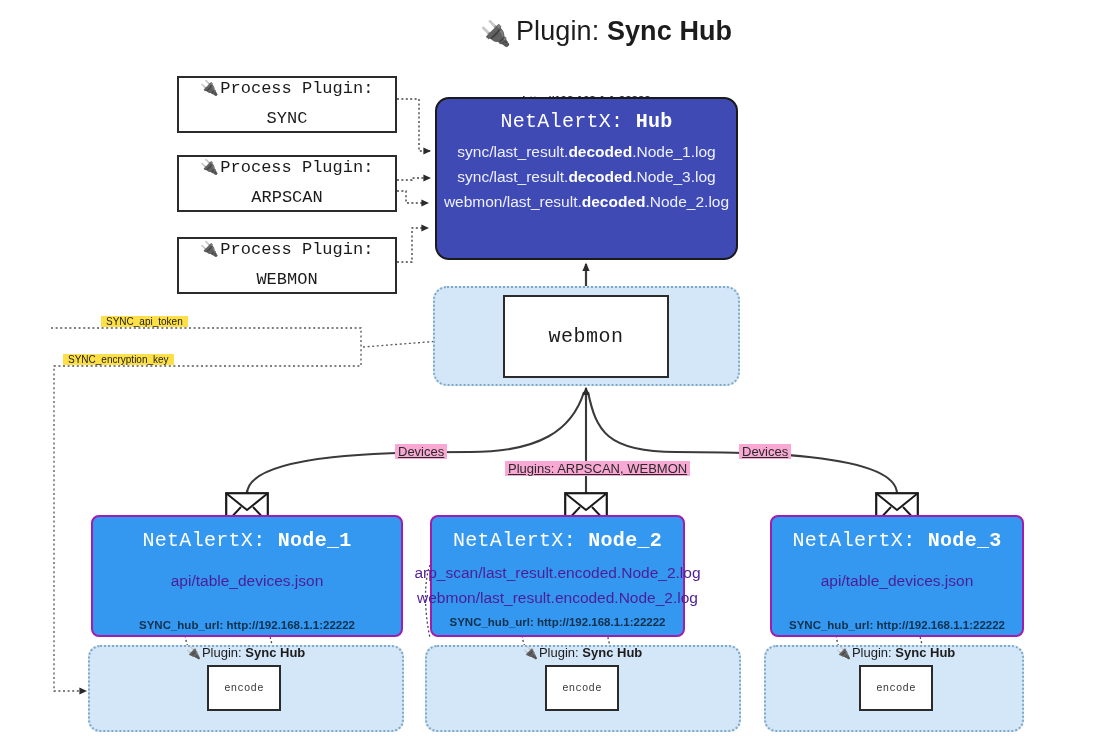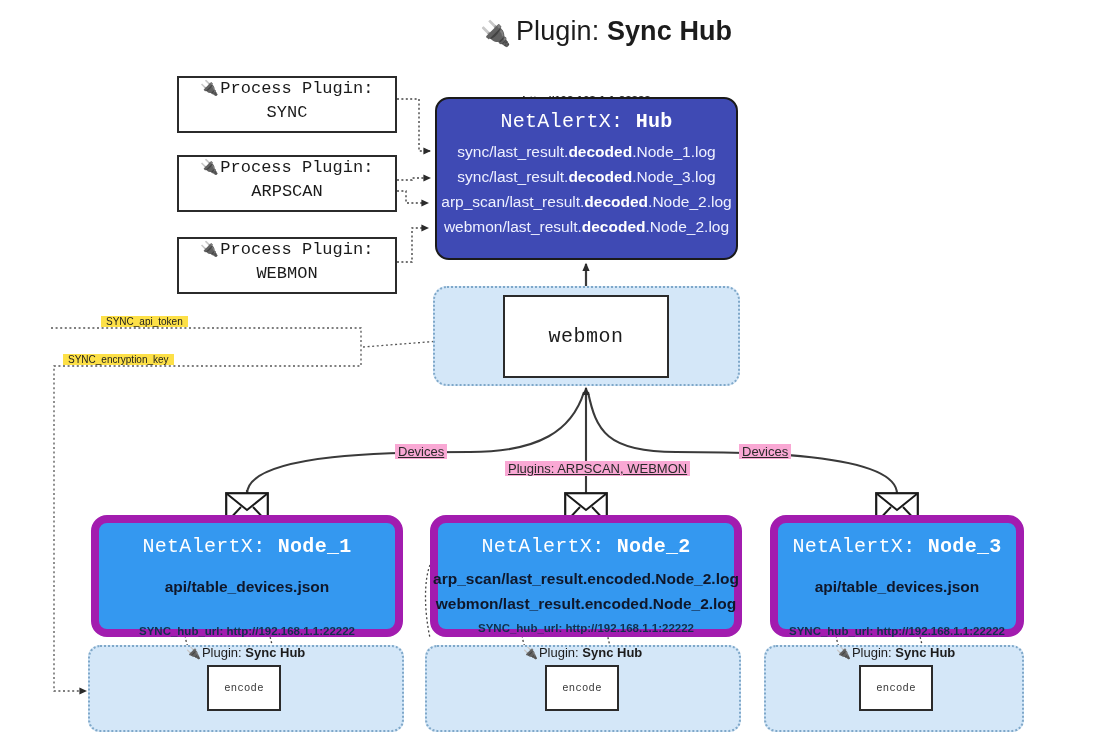--- a/index.html
+++ b/index.html
@@ -8,21 +8,21 @@
   #edges{position:absolute;left:0;top:0;width:1117px;height:754px;pointer-events:none;}
 
   
   .title{position:absolute;left:0;top:16px;width:1117px;text-align:center;font-size:27px;color:#1c1c1c;
          letter-spacing:.1px;white-space:nowrap;margin-left:48px;}
   .title .plug{font-size:25px;margin-right:4px;display:inline-block;transform:translateY(2px) rotate(0deg);}
   .title .b{font-weight:bold;}
 
   
   .pp{position:absolute;border:2px solid #2b2b2b;background:#fff;box-sizing:border-box;
-      display:flex;flex-direction:column;align-items:center;justify-content:flex-start;}
+      display:flex;flex-direction:column;align-items:center;justify-content:space-between;}
   .pp .l1{font-family:"Liberation Mono",monospace;font-size:17px;line-height:22px;white-space:nowrap;}
   .pp .l2{font-family:"Liberation Mono",monospace;font-size:17px;line-height:24px;white-space:nowrap;}
   .pp .plug{font-size:15px;margin-right:1px;}
 
   
   .hub{position:absolute;left:435px;top:97px;width:303px;height:163px;background:#3f4ab4;
        border:2px solid #1a1a1a;border-radius:14px;box-sizing:border-box;
        display:flex;flex-direction:column;align-items:center;padding-top:11px;}
   .hub .htitle{font-family:"Liberation Mono",monospace;font-size:20px;color:#ffffff;letter-spacing:.3px;
        margin-bottom:6px;white-space:nowrap;}
@@ -39,26 +39,26 @@
   .whitebox{position:absolute;background:#ffffff;border:2px solid #2b2b2b;box-sizing:border-box;
        display:flex;align-items:center;justify-content:center;}
   .whitebox.decode{font-family:"Liberation Mono",monospace;font-size:20px;color:#1c1c1c;letter-spacing:.5px;}
   .whitebox.encode{font-family:"Liberation Mono",monospace;font-size:10.5px;color:#3a3a3a;letter-spacing:.3px;}
 
   .plabel{position:absolute;font-size:13px;color:#1c1c1c;white-space:nowrap;}
   .plabel b{font-weight:bold;}
   .plabel .plug{font-size:12px;margin-right:1px;}
 
   
-  .node{position:absolute;background:#3498f0;border:8px solid #a21caf;border-radius:16px;box-sizing:border-box;
+  .node{position:absolute;background:#3498f0;border:2px solid #a21caf;border-radius:8px;box-sizing:border-box;
         display:flex;flex-direction:column;align-items:center;padding-top:12px;}
   .node .ntitle{font-family:"Liberation Mono",monospace;font-size:20px;color:#ffffff;letter-spacing:.3px;
         white-space:nowrap;}
   .node .ntitle b{font-weight:bold;}
-  .node .nline{font-size:15.5px;color:#0f172a;line-height:25px;white-space:nowrap;font-weight:bold;}
+  .node .nline{font-size:15.5px;color:#4c1d95;line-height:25px;white-space:nowrap;}
   .node .nurl{font-size:11.5px;font-weight:bold;color:#10304d;white-space:nowrap;}
 
   
   .env{position:absolute;width:44px;height:32px;}
 
   
   .elab{position:absolute;font-size:13px;color:#2a2a2a;background:#f9a8d4;padding:0 3px;white-space:nowrap;text-decoration:underline;}
 
   .dotlab{position:absolute;font-size:10px;color:#1c1c1c;background:#fde047;padding:0 5px;white-space:nowrap;}
 </style>
@@ -129,21 +129,20 @@
   <div class="pp" style="left:177px;top:237px;width:220px;height:57px;">
     <div class="l1"><span class="plug">🔌</span><span>Process Plugin:</span></div>
     <div class="l2">WEBMON</div>
   </div>
 
   <div class="huburl">http://192.168.1.1:22222</div>
   <div class="hub">
     <div class="htitle"><span>NetAlertX: </span><b>Hub</b></div>
     <div class="line"><span>sync/last_result.</span><b>decoded</b><span>.Node_1.log</span></div>
     <div class="line"><span>sync/last_result.</span><b>decoded</b><span>.Node_3.log</span></div>
-    <div class="line"><span>arp_scan/last_result.</span><b>decoded</b><span>.Node_2.log</span></div>
     <div class="line"><span>webmon/last_result.</span><b>decoded</b><span>.Node_2.log</span></div>
   </div>
 
   <div class="panel sq" style="left:433px;top:286px;width:307px;height:100px;"></div>
   <div class="whitebox decode" style="left:503px;top:295px;width:166px;height:83px;">webmon</div>
 
   <div class="dotlab" style="left:101px;top:316px;">SYNC_api_token</div>
   <div class="dotlab" style="left:63px;top:354px;">SYNC_encryption_key</div>
 
   <div class="elab" style="left:395px;top:444px;">Devices</div>
@@ -171,21 +170,21 @@
         <path d="M1.2,30.8 L16,15 M42.8,30.8 L28,15" fill="none" stroke="#1a1a1a" stroke-width="2"></path>
       </svg>
   </div>
 
   <div class="node" style="left:91px;top:515px;width:312px;height:122px;">
     <div class="ntitle"><span>NetAlertX: </span><b>Node_1</b></div>
     <div class="nline" style="margin-top:16px;">api/table_devices.json</div>
     <div class="nurl" style="margin-top:26px;">SYNC_hub_url: http://192.168.1.1:22222</div>
   </div>
 
-  <div class="node" style="left:430px;top:515px;width:312px;height:122px;">
+  <div class="node" style="left:430px;top:515px;width:255px;height:122px;">
     <div class="ntitle"><span>NetAlertX: </span><b>Node_2</b></div>
     <div class="nline" style="margin-top:8px;">arp_scan/last_result.encoded.Node_2.log</div>
     <div class="nline">webmon/last_result.encoded.Node_2.log</div>
     <div class="nurl" style="margin-top:6px;">SYNC_hub_url: http://192.168.1.1:22222</div>
   </div>
 
   <div class="node" style="left:770px;top:515px;width:254px;height:122px;">
     <div class="ntitle"><span>NetAlertX: </span><b>Node_3</b></div>
     <div class="nline" style="margin-top:16px;">api/table_devices.json</div>
     <div class="nurl" style="margin-top:26px;">SYNC_hub_url: http://192.168.1.1:22222</div>

